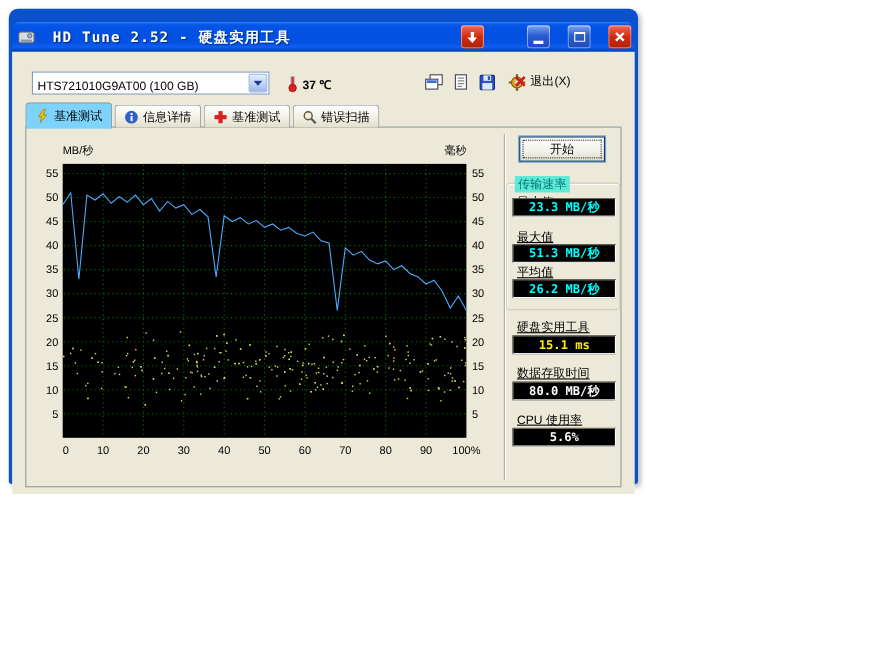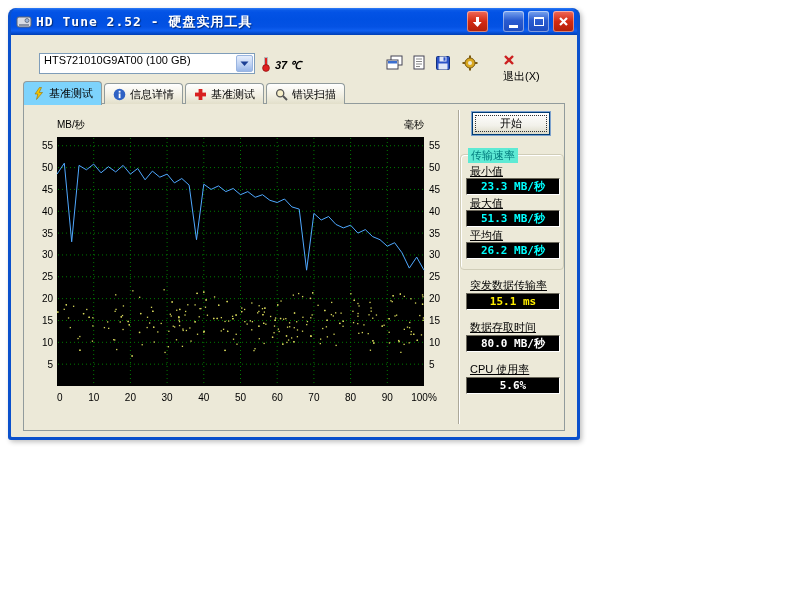--- a/index.html
+++ b/index.html
@@ -2,43 +2,43 @@
 <html><head>
 <meta charset="utf-8">
 <style>
   html,body{margin:0;padding:0;}
   body{width:800px;height:600px;background:#ffffff;overflow:hidden;
        font-family:"Liberation Sans",sans-serif;font-size:11px;color:#000;}
   
   .window{position:absolute;left:8px;top:8px;width:572px;height:432px;
           background:#0b51cc;border-radius:8px 8px 3px 3px;padding:0 3px 3px;
           box-sizing:border-box;box-shadow:2px 2px 5px rgba(0,0,0,.25);}
-  .titlebar{height:27px;display:flex;align-items:center;padding:0 3px 0 5px;gap:4px;
+  .titlebar{height:27px;display:flex;align-items:center;padding:0 3px 0 5px;gap:16px;
             border-radius:7px 7px 0 0;
-            background:linear-gradient(180deg,#2f7df6 0%,#0a5ae8 8%,#0353e6 16%,#0050e2 40%,#0452e4 70%,#0f5ff0 84%,#0348c8 95%,#033fb2 100%);}
+            background:linear-gradient(180deg,#2f7df6 0%,#0a5ae8 8%,#0353e6 16%,#0050e2 40%,#0452e4 70%,#0f5ff0 84%,#0348c8 95%,#033fb2 100%);margin-top:12px;}
   .title-text{flex:1;color:#fff;font:bold 13px "DejaVu Sans Mono",monospace;
               letter-spacing:1px;text-shadow:1px 1px 1px #012a78;white-space:nowrap;overflow:hidden;}
   .tbtn{width:21px;height:21px;border-radius:3px;display:flex;align-items:center;justify-content:center;
         box-shadow:inset 0 0 0 1px rgba(255,255,255,.45);cursor:default;}
   .tbtn.blue{background:linear-gradient(#7ba6f0,#2a5bd0 45%,#1d4bbf);}
   .tbtn.red{background:linear-gradient(#f06a5a,#d22a12 50%,#b02008);}
   .tb-gap{width:7px;}
   .gmin{display:block;width:9px;height:3px;background:#fff;margin-top:10px;}
   .gmax{display:block;width:8px;height:6px;border:1px solid #fff;border-top:2px solid #fff;}
   .winbody{position:relative;background:#ece9d8;height:402px;border-radius:0 0 1px 1px;}
   
-  .combo{position:absolute;left:28px;top:18px;width:216px;height:21px;background:#fff;
-         border:1px solid #7f9db9;box-sizing:border-box;display:flex;align-items:flex-start;}
+  .combo{position:absolute;left:18px;top:18px;width:216px;height:21px;background:#fff;
+         border:1px solid #7f9db9;box-sizing:border-box;display:flex;align-items:flex-end;}
   .combo-text{flex:1;padding:0 4px;white-space:nowrap;overflow:hidden;}
   .combo-btn{width:17px;height:17px;margin:1px;border-radius:2px;display:flex;align-items:center;justify-content:center;
              background:linear-gradient(#e6eefc,#bcd0f2 60%,#98b6e8);border:1px solid #9ab5e0;box-sizing:border-box;}
   .thermo{position:absolute;left:250px;top:19px;}
-  .temp-text{position:absolute;left:264px;top:22px;font-weight:bold;font-style:italic;}
+  .temp-text{position:absolute;left:264px;top:22px;font-weight:bold;}
   .ticon{position:absolute;top:17px;width:22px;height:20px;display:flex;align-items:center;justify-content:center;border:1px solid transparent;}
-  .exit{position:absolute;left:492px;top:19px;display:flex;gap:3px;flex-direction:column;}
+  .exit{position:absolute;left:456px;top:19px;display:flex;align-items:center;gap:3px;}
   
   .tabstrip{position:absolute;left:12px;top:46px;height:23px;display:flex;align-items:flex-end;gap:2px;z-index:2;}
   .tab{height:20px;display:flex;align-items:center;gap:4px;padding:0 8px;
        border:1px solid #919b9c;border-bottom:none;border-radius:4px 4px 0 0;
        background:linear-gradient(#ffffff,#f2f0e4 55%,#e2dfca);cursor:default;}
   .tab.active{height:23px;background:#7dd3fc;margin-bottom:-1px;}
   
   .panel{position:absolute;left:12px;top:68px;width:542px;height:328px;
          border:1px solid #919b9c;background:#ece9d8;box-sizing:border-box;z-index:1;}
   .chart-svg{position:absolute;left:4px;top:2px;}
@@ -548,27 +548,27 @@
           <polyline points="29.0,68.1 36.3,57.2 43.7,135.8 51.0,59.4 58.4,63.8 65.7,58.1 73.0,66.8 80.4,60.7 87.7,65.9 95.1,59.4 102.4,68.1 109.7,62.5 117.1,73.8 124.4,65.1 131.8,71.2 139.1,68.1 146.4,76.9 153.8,72.5 161.1,79.1 168.5,133.7 175.8,78.2 183.1,83.4 190.5,79.9 197.8,85.6 205.2,82.5 212.5,88.7 219.8,85.6 227.2,91.3 234.5,88.7 241.9,94.3 249.2,96.5 256.5,93.0 263.9,100.9 271.2,103.1 278.6,164.2 285.9,107.4 293.2,114.0 300.6,110.5 307.9,118.4 315.3,121.9 322.6,119.2 329.9,127.1 337.3,123.6 344.6,130.6 352.0,133.7 359.3,140.2 366.6,136.7 374.0,146.8 381.3,162.1 388.7,151.1 396.0,164.2" fill="none" stroke="#4fa8ff" stroke-width="1"></polyline>
         </svg>
       <div class="vsep"></div>
 
       <button class="start-btn">开始</button>
 
       <div class="groupbox"></div>
       <div class="legend">传输速率</div>
 
       <div class="vlabel" style="top:60px">最小值</div>
-      <div class="vbox c-cyan" style="top:74px">23.3 MB/秒</div>
+      <div class="vbox c-cyan" style="top:64px">23.3 MB/秒</div>
       <div class="vlabel" style="top:92px">最大值</div>
       <div class="vbox c-cyan" style="top:106px">51.3 MB/秒</div>
       <div class="vlabel" style="top:124px">平均值</div>
       <div class="vbox c-cyan" style="top:138px">26.2 MB/秒</div>
 
-      <div class="vlabel" style="top:174px">突发数据传输率</div>
+      <div class="vlabel" style="top:174px">硬盘实用工具</div>
       <div class="vbox c-yellow" style="top:189px">15.1 ms</div>
 
       <div class="vlabel" style="top:216px">数据存取时间</div>
       <div class="vbox c-white" style="top:231px">80.0 MB/秒</div>
 
       <div class="vlabel" style="top:258px">CPU 使用率</div>
       <div class="vbox c-white" style="top:273px">5.6%</div>
     </div>
 
   </div>

